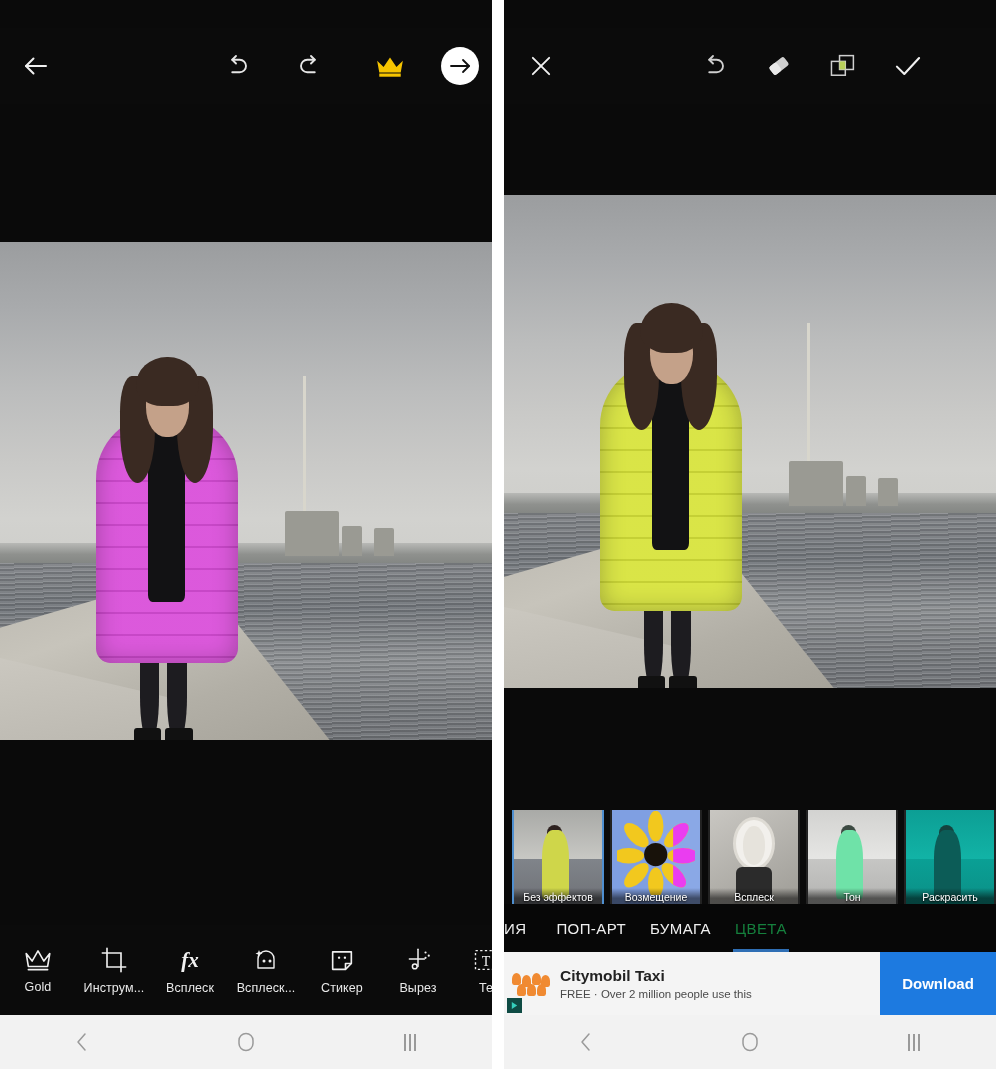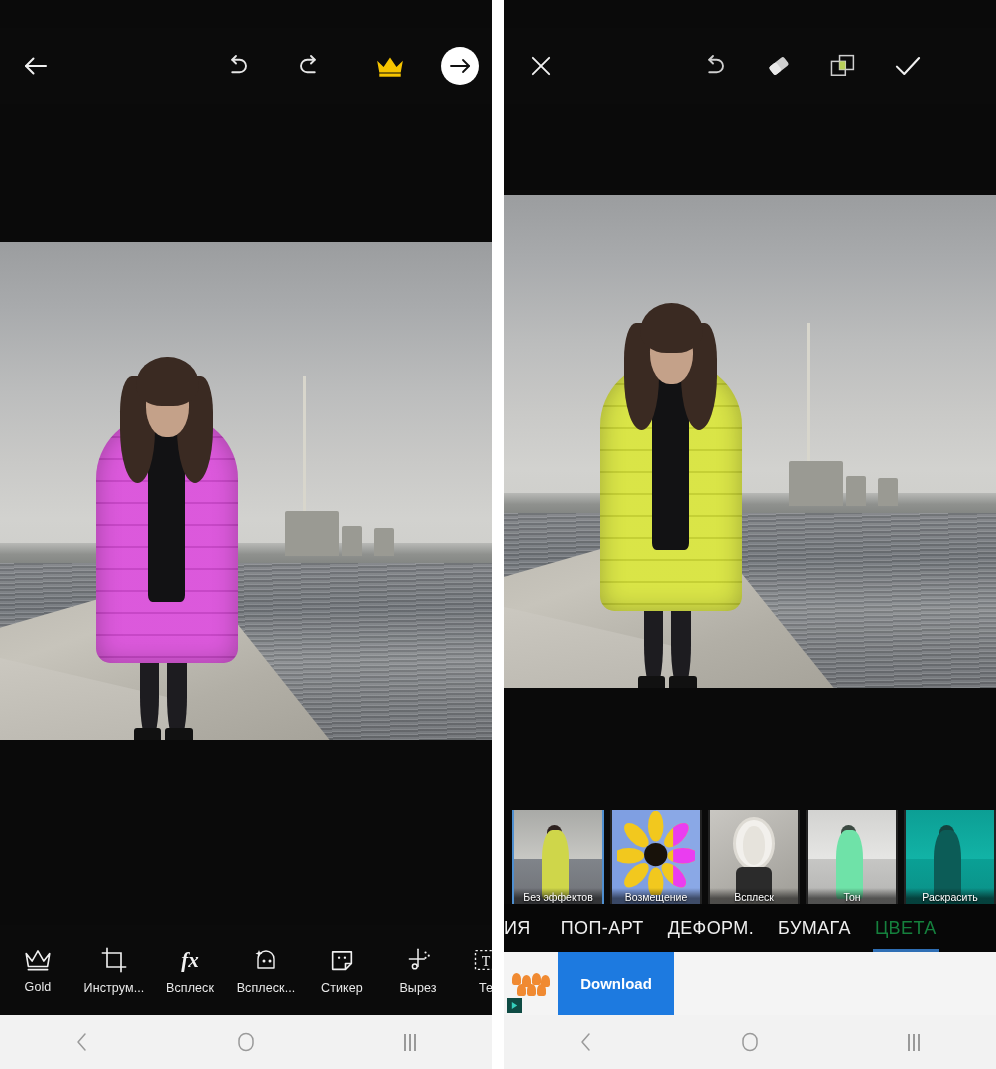--- a/index.html
+++ b/index.html
@@ -144,21 +144,21 @@
 
   
   .tabbar {
     position: absolute; left: 0; right: 0; bottom: 117px; height: 48px;
     background: #070707;
     display: flex; align-items: center; overflow: hidden;
   }
   .tab {
     flex: 0 0 auto; padding: 0 12px; height: 48px;
     display: flex; align-items: center; justify-content: center;
-    font-size: 18px; letter-spacing: .4px; color: #efefef;
+    font-size: 15px; letter-spacing: .4px; color: #efefef;
     white-space: nowrap; position: relative;
   }
   .tab.active { color: #15803d; }
   .tab.active::after {
     content:""; position:absolute; left: 10px; right: 10px; bottom: 0; height: 3px;
     background: #2f6fb5;
   }
 
   
   .ad {
@@ -539,23 +539,20 @@
     </div>
 
     <div class="tabbar">
       <div class="tab" style="padding-left:0;padding-right:18px;">
         <span>ИЯ</span>
       </div>
       <div class="tab">
         <span>ПОП-АРТ</span>
       </div>
       <div class="tab">
-        <span>ДЕФОРМ.</span>
-      </div>
-      <div class="tab">
         <span>БУМАГА</span>
       </div>
       <div class="tab active">
         <span>ЦВЕТА</span>
       </div>
     </div>
 
     <div class="ad">
       <div class="ad-icon">
         <div class="ad-dots">
@@ -566,20 +563,24 @@
           <span class="ad-dot" style="left:5px;  top:11px;"></span>
           <span class="ad-dot" style="left:15px; top:11px;"></span>
           <span class="ad-dot" style="left:25px; top:11px;"></span>
         </div>
         <div class="ad-badge">
           <svg width="9" height="9" viewBox="0 0 10 10">
               <path d="M2 1 L8 5 L2 9 Z" fill="#35d0bd"></path>
             </svg>
         </div>
       </div>
+      <div class="ad-text">
+        <div class="ad-title">Citymobil Taxi</div>
+        <div class="ad-sub">FREE · Over 2 million people use this</div>
+      </div>
       <div class="ad-cta">Download</div>
     </div>
 
     <div class="navbar">
       <div class="nav-btn">
         <span class="ico">
           <svg width="18" height="22" viewBox="0 0 18 22" fill="none" stroke="#9a9a9a" stroke-width="1.5" stroke-linecap="round" stroke-linejoin="round">
               <path d="M12 3 5 11l7 8"></path>
             </svg>
         </span>

